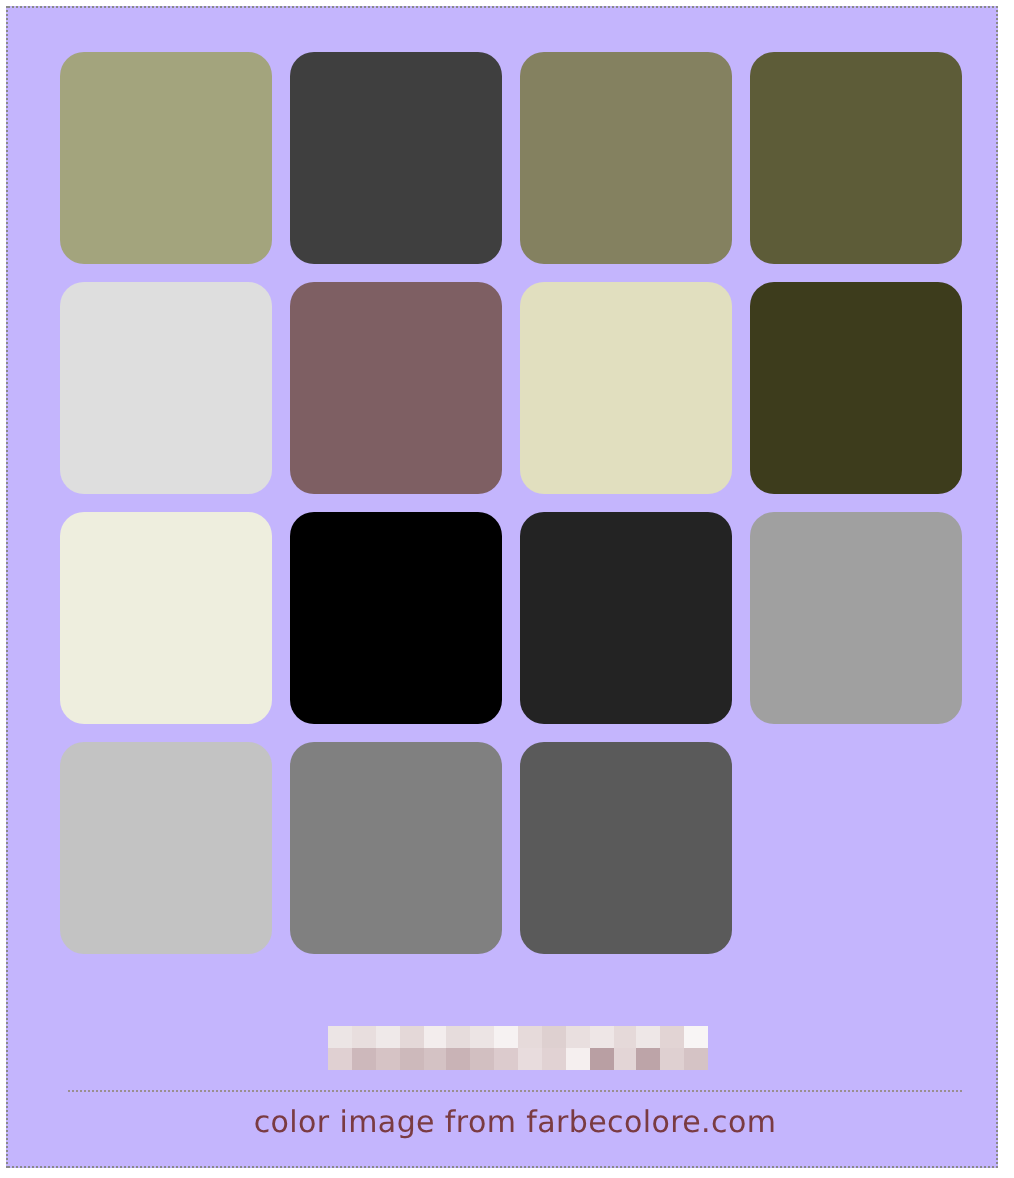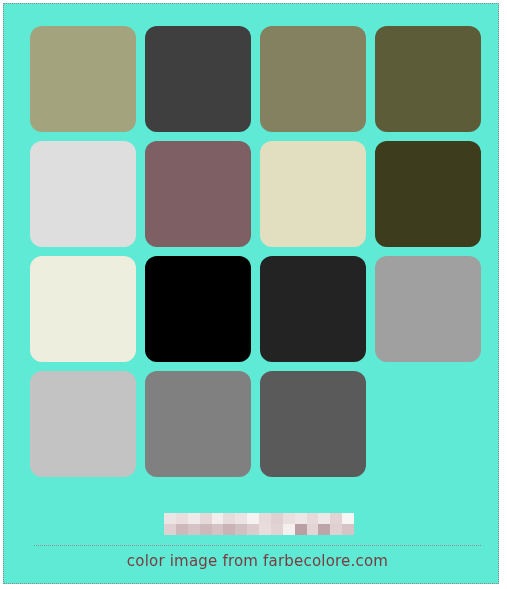--- a/index.html
+++ b/index.html
@@ -15,21 +15,21 @@
   }
 
   .page-frame {
     position: absolute;
     left: 3px;
     top: 3px;
     width: 496px;
     height: 581px;
     border: 1px dotted #8a8a8a;
     box-sizing: border-box;
-    background: #5eead4;
+    background: #c4b5fd;
   }
 
   .palette-grid {
     position: absolute;
     left: 26px;
     top: 22px;
     width: 452px;
     display: grid;
     grid-template-columns: repeat(4, 106px);
     grid-template-rows: repeat(4, 110px);

